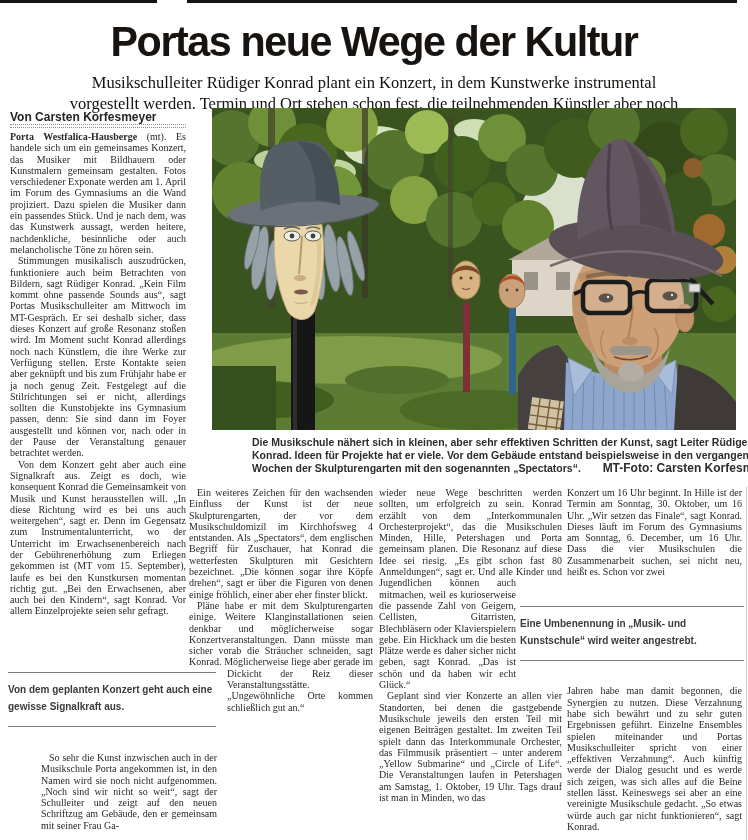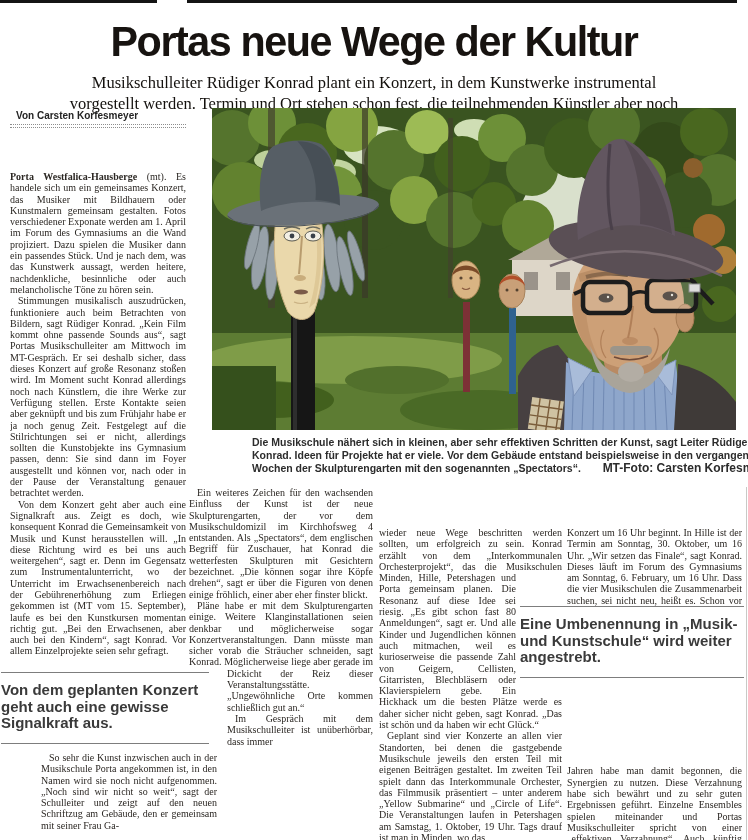--- a/index.html
+++ b/index.html
@@ -5,30 +5,30 @@
   html,body{margin:0;padding:0;background:#ffffff;}
   body{width:748px;height:840px;position:relative;overflow:hidden;
        font-family:"Liberation Serif",serif;color:#2b2723;}
   .abs{position:absolute;}
   .toprule{height:3px;background:#141414;top:0;}
   .headline{top:17px;left:0;width:748px;text-align:center;
     font-family:"Liberation Sans",sans-serif;font-weight:700;font-size:43px;
     letter-spacing:-1.5px;color:#171310;transform:scaleX(.96);transform-origin:center;}
   .subhead{top:72px;left:64px;width:620px;text-align:center;
     font-size:16.5px;line-height:21px;color:#14110e;}
-  .byline{top:110px;left:16px;width:176px;
-    font-family:"Liberation Sans",sans-serif;font-size:10px;font-weight:700;color:#232323;}
+  .byline{top:110px;left:10px;width:176px;
+    font-family:"Liberation Sans",sans-serif;font-size:12px;font-weight:700;color:#232323;}
   .byline-rule{top:124px;left:10px;width:176px;height:2px;
     border-top:1px dotted #8d8d8d;border-bottom:1px dotted #8d8d8d;}
   .col{text-align:justify;font-size:10px;line-height:11.3px;overflow:hidden;}
   .col p{margin:0;text-indent:8px;}
-  .col p.noindent{text-indent:0;margin-top:40px;}
+  .col p.noindent{text-indent:0;}
   .lead-in{font-weight:700;}
   .pullquote{font-family:"Liberation Sans",sans-serif;font-weight:700;
-    font-size:15px;line-height:16.5px;color:#3a3a3a;text-align:left;
+    font-size:10px;line-height:16.5px;color:#3a3a3a;text-align:left;
     border-top:1px solid #7d7d7d;border-bottom:1px solid #7d7d7d;
     padding:9px 2px 11px 0;background:#fff;}
   .caption{top:436px;left:212px;width:528px;position:absolute;
     font-family:"Liberation Sans",sans-serif;font-size:10.5px;font-weight:700;
     line-height:13px;color:#2c2c2c;text-align:left;margin-left:40px;}
   .credit{position:absolute;right:2px;bottom:0;
     font-family:"Liberation Sans",sans-serif;font-size:12px;font-weight:700;color:#2c2c2c;}
   .wrap-spacer-a{float:left;width:0;height:184px;}
   .wrap-spacer-b{float:left;clear:left;width:38px;height:84px;}
   .wrap-spacer-c{float:right;width:0;height:92px;}
@@ -203,42 +203,41 @@
 </div>
 
 <div class="abs col" style="top:131px;left:10px;width:176px;height:531px;">
   <p class="noindent">
     <span class="lead-in">Porta Westfalica-Hausberge</span><span> (mt). Es handele sich um ein gemeinsames Konzert, das Musiker mit Bildhauern oder Kunstmalern gemeinsam gestalten. Fotos verschiedener Exponate werden am 1. April im Forum des Gymnasiums an die Wand projiziert. Dazu spielen die Musiker dann ein passendes Stück. Und je nach dem, was das Kunstwerk aussagt, werden heitere, nachdenkliche, besinnliche oder auch melancholische Töne zu hören sein.</span>
   </p>
   <p>Stimmungen musikalisch auszudrücken, funktioniere auch beim Betrachten von Bildern, sagt Rüdiger Konrad. „Kein Film kommt ohne passende Sounds aus“, sagt Portas Musikschulleiter am Mittwoch im MT-Gespräch. Er sei deshalb sicher, dass dieses Konzert auf große Resonanz stoßen wird. Im Moment sucht Konrad allerdings noch nach Künstlern, die ihre Werke zur Verfügung stellen. Erste Kontakte seien aber geknüpft und bis zum Frühjahr habe er ja noch genug Zeit. Festgelegt auf die Stilrichtungen sei er nicht, allerdings sollten die Kunstobjekte ins Gymnasium passen, denn: Sie sind dann im Foyer ausgestellt und können vor, nach oder in der Pause der Veranstaltung genauer betrachtet werden.</p>
   <p>Von dem Konzert geht aber auch eine Signalkraft aus. Zeigt es doch, wie konsequent Konrad die Gemeinsamkeit von Musik und Kunst herausstellen will. „In diese Richtung wird es bei uns auch weitergehen“, sagt er. Denn im Gegensatz zum Instrumentalunterricht, wo der Unterricht im Erwachsenenbereich nach der Gebührenerhöhung zum Erliegen gekommen ist (MT vom 15. September), laufe es bei den Kunstkursen momentan richtig gut. „Bei den Erwachsenen, aber auch bei den Kindern“, sagt Konrad. Vor allem Einzelprojekte seien sehr gefragt.</p>
 </div>
 
-<div class="abs pullquote" style="top:672px;left:1px;width:206px;">Von dem geplanten Konzert geht auch eine gewisse Signalkraft aus.</div>
+<div class="abs pullquote" style="top:672px;left:8px;width:206px;">Von dem geplanten Konzert geht auch eine gewisse Signalkraft aus.</div>
 
 <div class="abs col" style="top:752px;left:10px;width:176px;height:88px;margin-left:31px;">
   <p>So sehr die Kunst inzwischen auch in der Musikschule Porta angekommen ist, in den Namen wird sie noch nicht aufgenommen. „Noch sind wir nicht so weit“, sagt der Schulleiter und zeigt auf den neuen Schriftzug am Gebäude, den er gemeinsam mit seiner Frau Ga-</p>
 </div>
 
 <div class="abs col" style="top:487px;left:189px;width:184px;height:353px;">
   <div class="wrap-spacer-a"></div>
   <div class="wrap-spacer-b"></div>
   <p>Ein weiteres Zeichen für den wachsenden Einfluss der Kunst ist der neue Skulpturengarten, der vor dem Musikschuldomizil im Kirchhofsweg 4 entstanden. Als „Spectators“, dem englischen Begriff für Zuschauer, hat Konrad die wetterfesten Skulpturen mit Gesichtern bezeichnet. „Die können sogar ihre Köpfe drehen“, sagt er über die Figuren von denen einige fröhlich, einer aber eher finster blickt.</p>
   <p>Pläne habe er mit dem Skulpturengarten einige. Weitere Klanginstallationen seien denkbar und möglicherweise sogar Konzertveranstaltungen. Dann müsste man sicher vorab die Sträucher schneiden, sagt Konrad. Möglicherweise liege aber gerade im Dickicht der Reiz dieser Veranstaltungsstätte. „Ungewöhnliche Orte kommen schließlich gut an.“</p>
-  <p>Im Gespräch mit dem Musikschulleiter ist unüberhörbar, dass immer</p>
 </div>
 
 <div class="abs col" style="top:487px;left:379px;width:183px;height:353px;">
   <div class="wrap-spacer-c"></div>
   <div class="wrap-spacer-d"></div>
   <p class="noindent">wieder neue Wege beschritten werden sollten, um erfolgreich zu sein. Konrad erzählt von dem „Interkommunalen Orchesterprojekt“, das die Musikschulen Minden, Hille, Petershagen und Porta gemeinsam planen. Die Resonanz auf diese Idee sei riesig. „Es gibt schon fast 80 Anmeldungen“, sagt er. Und alle Kinder und Jugendlichen können auch mitmachen, weil es kurioserweise die passende Zahl von Geigern, Cellisten, Gitarristen, Blechbläsern oder Klavierspielern gebe. Ein Hickhack um die besten Plätze werde es daher sicher nicht geben, sagt Konrad. „Das ist schön und da haben wir echt Glück.“</p>
   <p>Geplant sind vier Konzerte an allen vier Standorten, bei denen die gastgebende Musikschule jeweils den ersten Teil mit eigenen Beiträgen gestaltet. Im zweiten Teil spielt dann das Interkommunale Orchester, das Filmmusik präsentiert – unter anderem „Yellow Submarine“ und „Circle of Life“. Die Veranstaltungen laufen in Petershagen am Samstag, 1. Oktober, 19 Uhr. Tags drauf ist man in Minden, wo das</p>
 </div>
 
 <div class="abs col" style="top:487px;left:567px;width:175px;height:353px;">
-  <p class="noindent">Konzert um 16 Uhr beginnt. In Hille ist der Termin am Sonntag, 30. Oktober, um 16 Uhr. „Wir setzen das Finale“, sagt Konrad. Dieses läuft im Forum des Gymnasiums am Sonntag, 6. February, um 16 Uhr. Dass die vier Musikschulen die Zusammenarbeit suchen, sei nicht neu, heißt es. Schon vor zwei</p>
+  <p class="noindent">Konzert um 16 Uhr beginnt. In Hille ist der Termin am Sonntag, 30. Oktober, um 16 Uhr. „Wir setzen das Finale“, sagt Konrad. Dieses läuft im Forum des Gymnasiums am Sonntag, 6. December, um 16 Uhr. Dass die vier Musikschulen die Zusammenarbeit suchen, sei nicht neu, heißt es. Schon vor zwei</p>
   <div class="gap-spacer"></div>
   <p class="noindent">Jahren habe man damit begonnen, die Synergien zu nutzen. Diese Verzahnung habe sich bewährt und zu sehr guten Ergebnissen geführt. Einzelne Ensembles spielen miteinander und Portas Musikschulleiter spricht von einer „effektiven Verzahnung“. Auch künftig werde der Dialog gesucht und es werde sich zeigen, was sich alles auf die Beine stellen lässt. Keineswegs sei aber an eine vereinigte Musikschule gedacht. „So etwas würde auch gar nicht funktionieren“, sagt Konrad.</p>
 </div>
 
 <div class="abs pullquote" style="top:606px;left:520px;width:222px;">Eine Umbenennung in „Musik- und Kunstschule“ wird weiter angestrebt.</div>
 
 <div class="abs rightrule"></div>
 
 </body></html>

